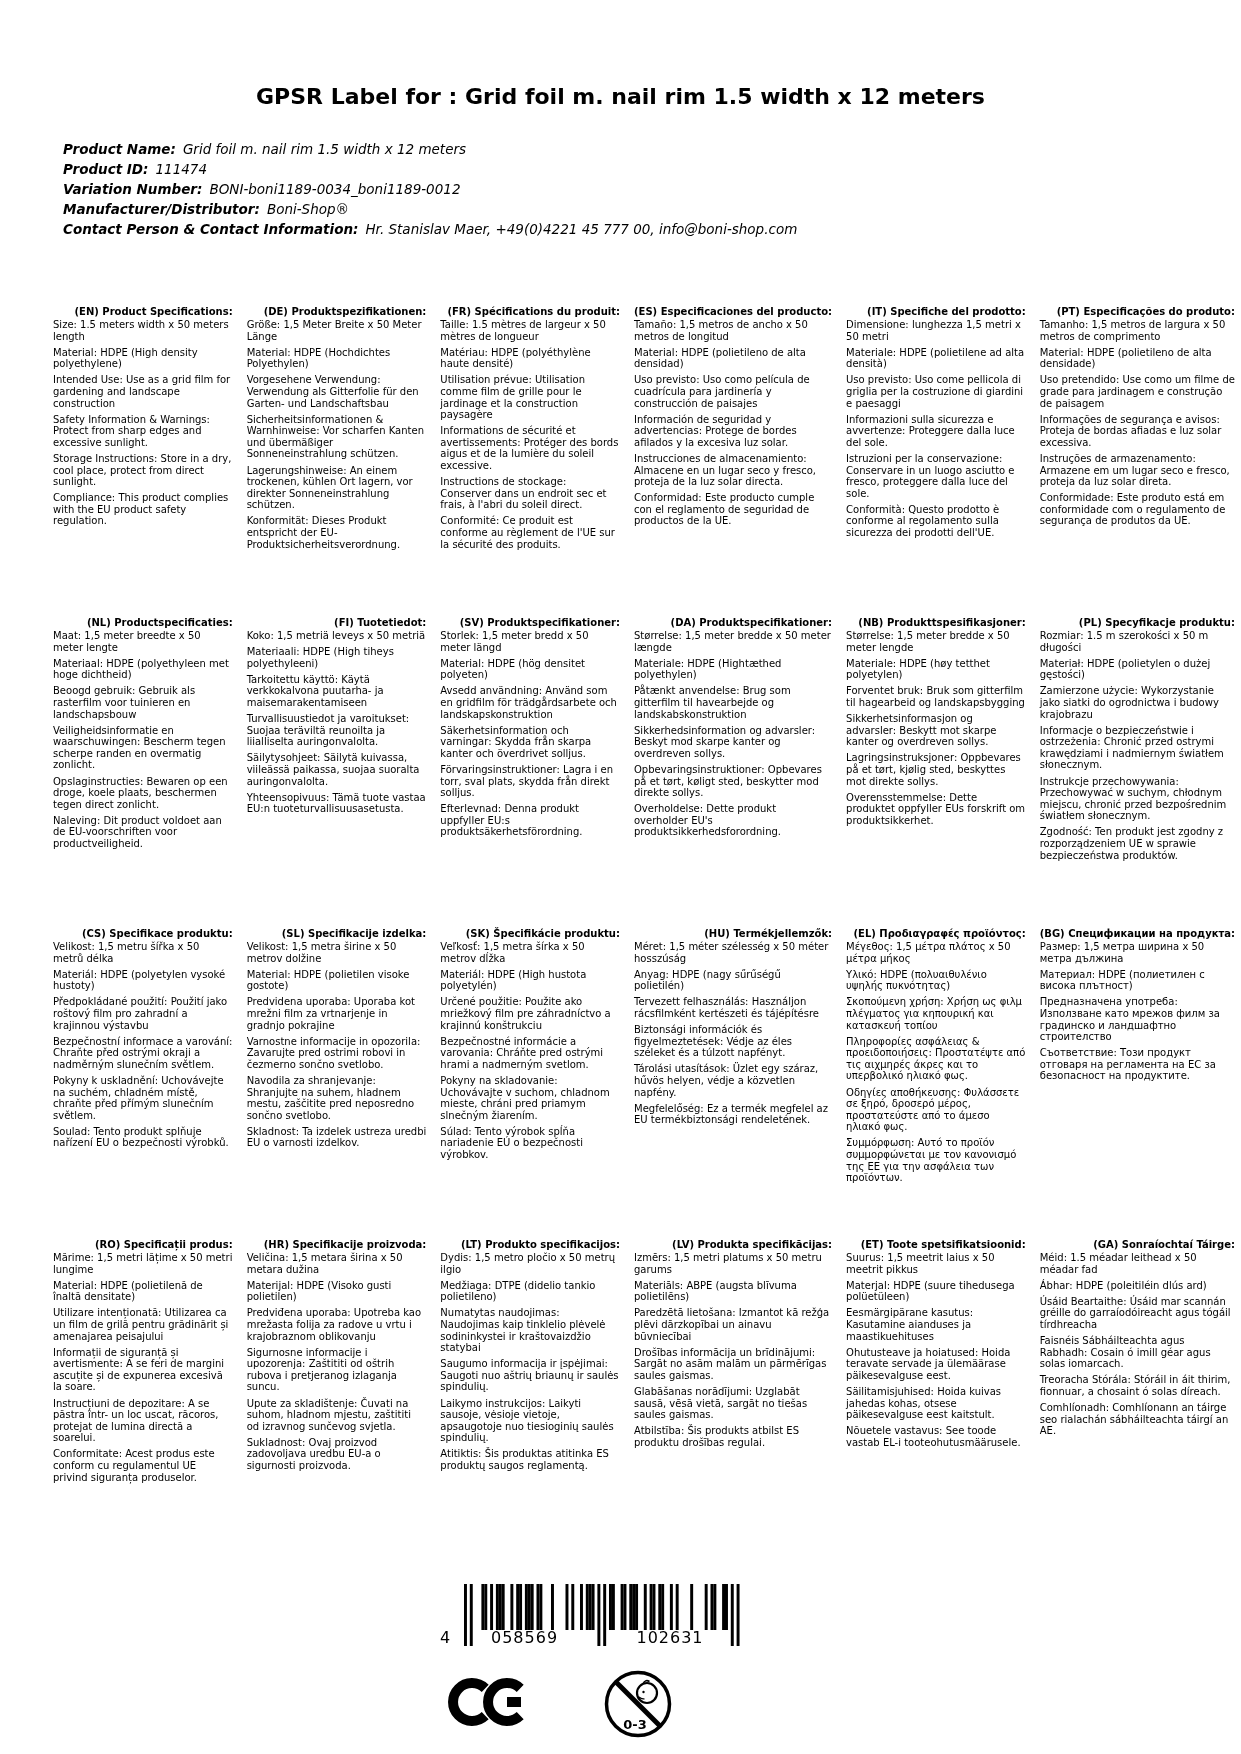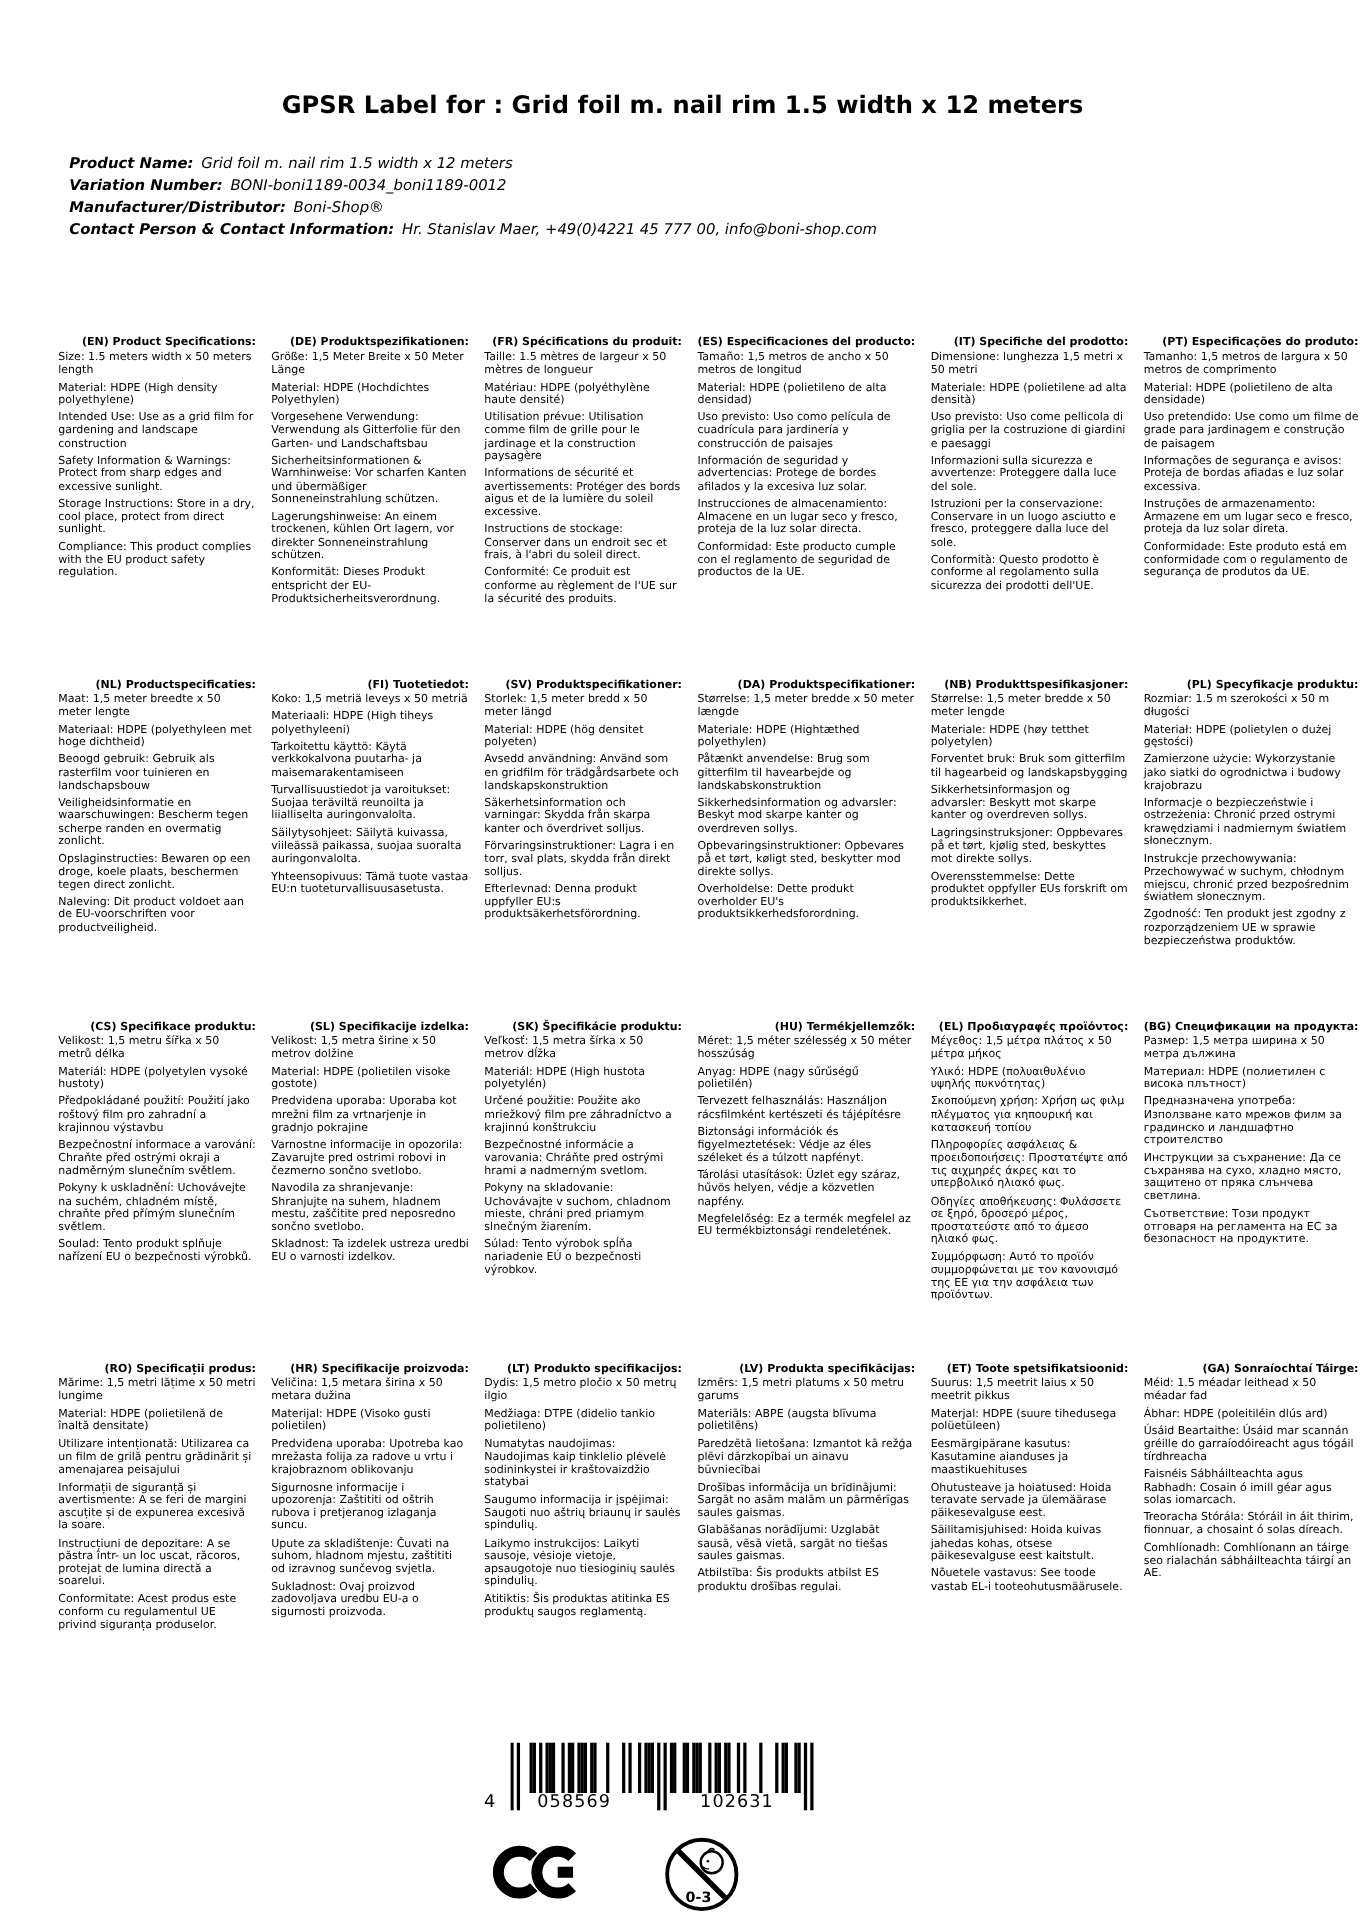--- a/index.html
+++ b/index.html
@@ -13,33 +13,34 @@
   .language-grid{position:absolute;left:53px;top:306px;width:1182px;
                  display:grid;grid-template-columns:repeat(6,1fr);column-gap:14px;
                  grid-auto-rows:311px;}
   .lang-cell{overflow:visible;}
   .lang-heading{font-size:10px;font-weight:bold;white-space:nowrap;margin:0 0 2px 0;text-align:right;}
   .lang-par{font-size:10px;line-height:11.6px;margin:0 0 4.5px 0;overflow-wrap:break-word;}
   .barcode{position:absolute;left:438px;top:1584px;width:302px;height:66px;}
   .barcode svg{position:absolute;left:26px;top:0;}
   .bc-digit{position:absolute;top:44px;font-size:16px;letter-spacing:1px;}
   .bc-prefix{left:2px;}
-  .bc-left{left:24px;width:120px;text-align:center;}
+  .bc-left{left:53px;width:120px;text-align:left;}
   .bc-right{left:172px;width:120px;text-align:center;}
   .ce{position:absolute;left:448px;top:1676px;}
   .age{position:absolute;left:602px;top:1666px;}
 </style>
 </head>
 <body>
 
 <div class="page">
   <h1 class="title">GPSR Label for : Grid foil m. nail rim 1.5 width x 12 meters</h1>
 
   <div class="product-info">
       <div class="info-row"><span class="info-label">Product Name:</span><span class="info-value">Grid foil m. nail rim 1.5 width x 12 meters</span></div>
+      <div class="info-row"><span class="info-label">Product ID:</span><span class="info-value">111474</span></div>
       <div class="info-row"><span class="info-label">Variation Number:</span><span class="info-value">BONI-boni1189-0034_boni1189-0012</span></div>
       <div class="info-row"><span class="info-label">Manufacturer/Distributor:</span><span class="info-value">Boni-Shop®</span></div>
       <div class="info-row"><span class="info-label">Contact Person &amp; Contact Information:</span><span class="info-value">Hr. Stanislav Maer, +49(0)4221 45 777 00, info@boni-shop.com</span></div>
     </div>
 
   <div class="language-grid">
       <div class="lang-cell">
         <div class="lang-heading">(EN) Product Specifications:</div>
         <p class="lang-par">Size: 1.5 meters width x 50 meters length</p>
         <p class="lang-par">Material: HDPE (High density polyethylene)</p>
@@ -190,21 +191,20 @@
         <p class="lang-par">Σκοπούμενη χρήση: Χρήση ως φιλμ πλέγματος για κηπουρική και κατασκευή τοπίου</p>
         <p class="lang-par">Πληροφορίες ασφάλειας &amp; προειδοποιήσεις: Προστατέψτε από τις αιχμηρές άκρες και το υπερβολικό ηλιακό φως.</p>
         <p class="lang-par">Οδηγίες αποθήκευσης: Φυλάσσετε σε ξηρό, δροσερό μέρος, προστατεύστε από το άμεσο ηλιακό φως.</p>
         <p class="lang-par">Συμμόρφωση: Αυτό το προϊόν συμμορφώνεται με τον κανονισμό της ΕΕ για την ασφάλεια των προϊόντων.</p>
       </div>
       <div class="lang-cell">
         <div class="lang-heading">(BG) Спецификации на продукта:</div>
         <p class="lang-par">Размер: 1,5 метра ширина x 50 метра дължина</p>
         <p class="lang-par">Материал: HDPE (полиетилен с висока плътност)</p>
         <p class="lang-par">Предназначена употреба: Използване като мрежов филм за градинско и ландшафтно строителство</p>
-        <p class="lang-par">Инструкции за съхранение: Да се съхранява на сухо, хладно място, защитено от пряка слънчева светлина.</p>
         <p class="lang-par">Съответствие: Този продукт отговаря на регламента на ЕС за безопасност на продуктите.</p>
       </div>
       <div class="lang-cell">
         <div class="lang-heading">(RO) Specificații produs:</div>
         <p class="lang-par">Mărime: 1,5 metri lățime x 50 metri lungime</p>
         <p class="lang-par">Material: HDPE (polietilenă de înaltă densitate)</p>
         <p class="lang-par">Utilizare intenționată: Utilizarea ca un film de grilă pentru grădinărit și amenajarea peisajului</p>
         <p class="lang-par">Informații de siguranță și avertismente: A se feri de margini ascuțite și de expunerea excesivă la soare.</p>
         <p class="lang-par">Instrucțiuni de depozitare: A se păstra într- un loc uscat, răcoros, protejat de lumina directă a soarelui.</p>
         <p class="lang-par">Conformitate: Acest produs este conform cu regulamentul UE privind siguranța produselor.</p>

